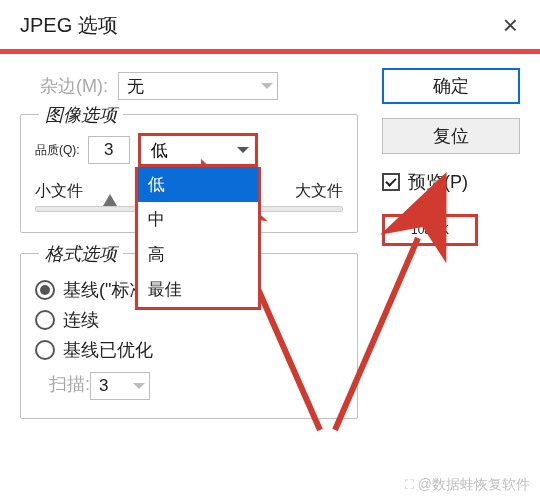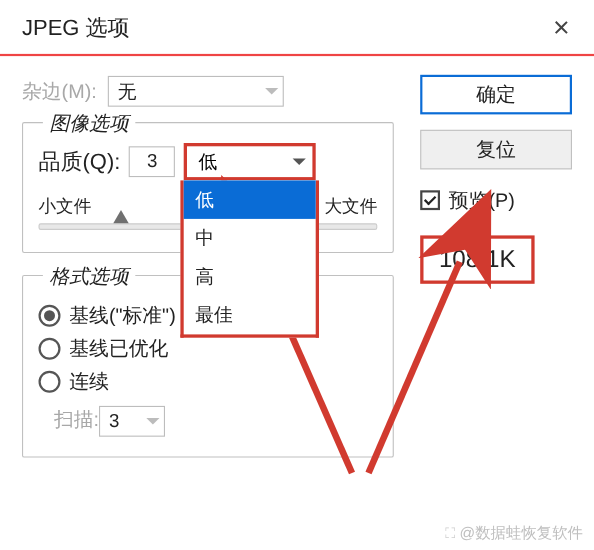--- a/index.html
+++ b/index.html
@@ -1,30 +1,30 @@
 <!DOCTYPE html>
 <html><head>
 <meta charset="utf-8">
 <style>
   * { box-sizing: border-box; margin: 0; padding: 0; font-family: "Microsoft YaHei", Arial, sans-serif; }
   body { width: 540px; height: 500px; background: #fff; position: relative; overflow: hidden; }
-  .titlebar { display: flex; align-items: center; justify-content: space-between; padding: 10px 16px 8px 20px; border-bottom: 2px solid #ef4444; }
+  .titlebar { display: flex; align-items: center; justify-content: space-between; padding: 10px 16px 8px 20px; border-bottom: 5px solid #ef4444; }
   .titlebar .title { font-size: 20px; color: #222; }
   .titlebar .close { font-size: 26px; color: #444; font-weight: 300; cursor: pointer; padding: 0 6px; }
   .body { padding: 18px 18px 14px 20px; }
-  .row { display: flex; align-items: center; }
+  .row { display: flex; align-items: center; margin-left: 20px; }
   .matte-row { margin-bottom: 14px; }
   .label-gray { color: #a8a8a8; font-size: 18px; }
   .select { border: 1px solid #bdbdbd; background: #fff; height: 28px; display: flex; align-items: center; justify-content: space-between; padding: 0 4px 0 8px; font-size: 17px; color: #222; }
   .chev { width: 0; height: 0; border-left: 6px solid transparent; border-right: 6px solid transparent; border-top: 6px solid #555; margin-left: 6px; }
   .chev-gray { border-top-color: #bcbcbc; }
   .fieldset { border: 1px solid #c0c0c0; border-radius: 2px; position: relative; padding: 18px 14px 14px 14px; margin-bottom: 20px; }
   .fieldset .legend { position: absolute; top: -12px; left: 18px; background: #fff; padding: 0 6px; font-size: 18px; color: #222; font-style: italic; }
   .quality-row { display: flex; align-items: center; gap: 8px; margin-bottom: 14px; }
-  .quality-label { font-size: 20px; color: #222; }
+  .quality-label { font-size: 12px; color: #222; }
   .numbox { border: 1px solid #bdbdbd; width: 42px; height: 28px; display: flex; align-items: center; justify-content: center; font-size: 17px; color: #222; background: #fff; }
   .q-select-wrap { position: relative; }
   .q-select { border: 3px solid #d13a2f; width: 120px; height: 34px; display: flex; align-items: center; justify-content: space-between; padding: 0 6px 0 10px; font-size: 17px; background: #fff; }
   .dropdown { position: absolute; top: 34px; left: -3px; width: 126px; border: 3px solid #d13a2f; border-top: none; background: #fff; z-index: 10; }
   .dropdown .item { padding: 6px 10px; font-size: 17px; color: #222; }
   .dropdown .item.sel { background: #0a6cd6; color: #fff; }
   .file-row { display: flex; align-items: center; justify-content: space-between; font-size: 16px; color: #222; }
   .slider-wrap { padding: 4px 0 6px 0; position: relative; }
   .slider-track { height: 6px; background: #e8e8e8; border: 1px solid #ccc; border-radius: 2px; position: relative; }
   .slider-thumb { position: absolute; top: -8px; left: 22%; border-bottom: 12px solid #707070; border-left: 7px solid transparent; border-right: 7px solid transparent; }
@@ -32,21 +32,21 @@
   .radio-row { display: flex; align-items: center; gap: 8px; margin: 6px 0; font-size: 18px; color: #222; }
   .radio { width: 20px; height: 20px; border: 2px solid #555; border-radius: 50%; display: flex; align-items: center; justify-content: center; background: #fff; }
   .radio .dot { width: 10px; height: 10px; background: #555; border-radius: 50%; }
   .scans-row { display: flex; align-items: flex-start; margin-top: 10px; margin-left: 14px; }
   .right-col { position: absolute; right: 20px; top: 68px; width: 138px; display: flex; flex-direction: column; gap: 14px; }
   .btn { height: 36px; display: flex; align-items: center; justify-content: center; font-size: 18px; background: #efefef; border: 1px solid #c0c0c0; color: #222; cursor: pointer; }
   .btn.primary { border: 2px solid #0a6cd6; background: #fff; }
   .check-row { display: flex; align-items: center; gap: 8px; font-size: 18px; color: #222; margin-top: 2px; }
   .checkbox { width: 18px; height: 18px; border: 2px solid #444; display: flex; align-items: center; justify-content: center; background: #fff; }
   .checkmark { width: 10px; height: 6px; border-left: 2px solid #222; border-bottom: 2px solid #222; transform: rotate(-45deg); margin-top: -3px; }
-  .size-box { border: 3px solid #d13a2f; padding: 6px 14px; font-size: 22px; color: #222; display: inline-block; }
+  .size-box { border: 3px solid #d13a2f; padding: 6px 26px; font-size: 12px; color: #222; display: inline-block; }
   .watermark { position: absolute; right: 10px; bottom: 6px; font-size: 14px; color: #bfbfbf; display: flex; align-items: center; gap: 4px; }
   .wm-icon { font-size: 13px; color: #cfcfcf; }
   .annotation-layer { position: absolute; inset: 0; pointer-events: none; }
 </style>
 </head>
 <body>
 
 <div class="titlebar">
   <span class="title">JPEG 选项</span>
   <span class="close">×</span>
@@ -98,25 +98,25 @@
     <span class="legend">格式选项</span>
 
     <div class="radio-row">
       <span class="radio">
           <span class="dot"></span>
         </span>
       <span>基线("标准")</span>
     </div>
     <div class="radio-row">
       <span class="radio"></span>
-      <span>基线已优化</span>
+      <span>连续</span>
     </div>
     <div class="radio-row">
       <span class="radio"></span>
-      <span>连续</span>
+      <span>基线已优化</span>
     </div>
 
     <div class="scans-row">
       <span class="label-gray">扫描:</span>
       <div class="select" style="width:60px;">
         <span>3</span>
         <span class="chev chev-gray"></span>
       </div>
     </div>
   </div>

